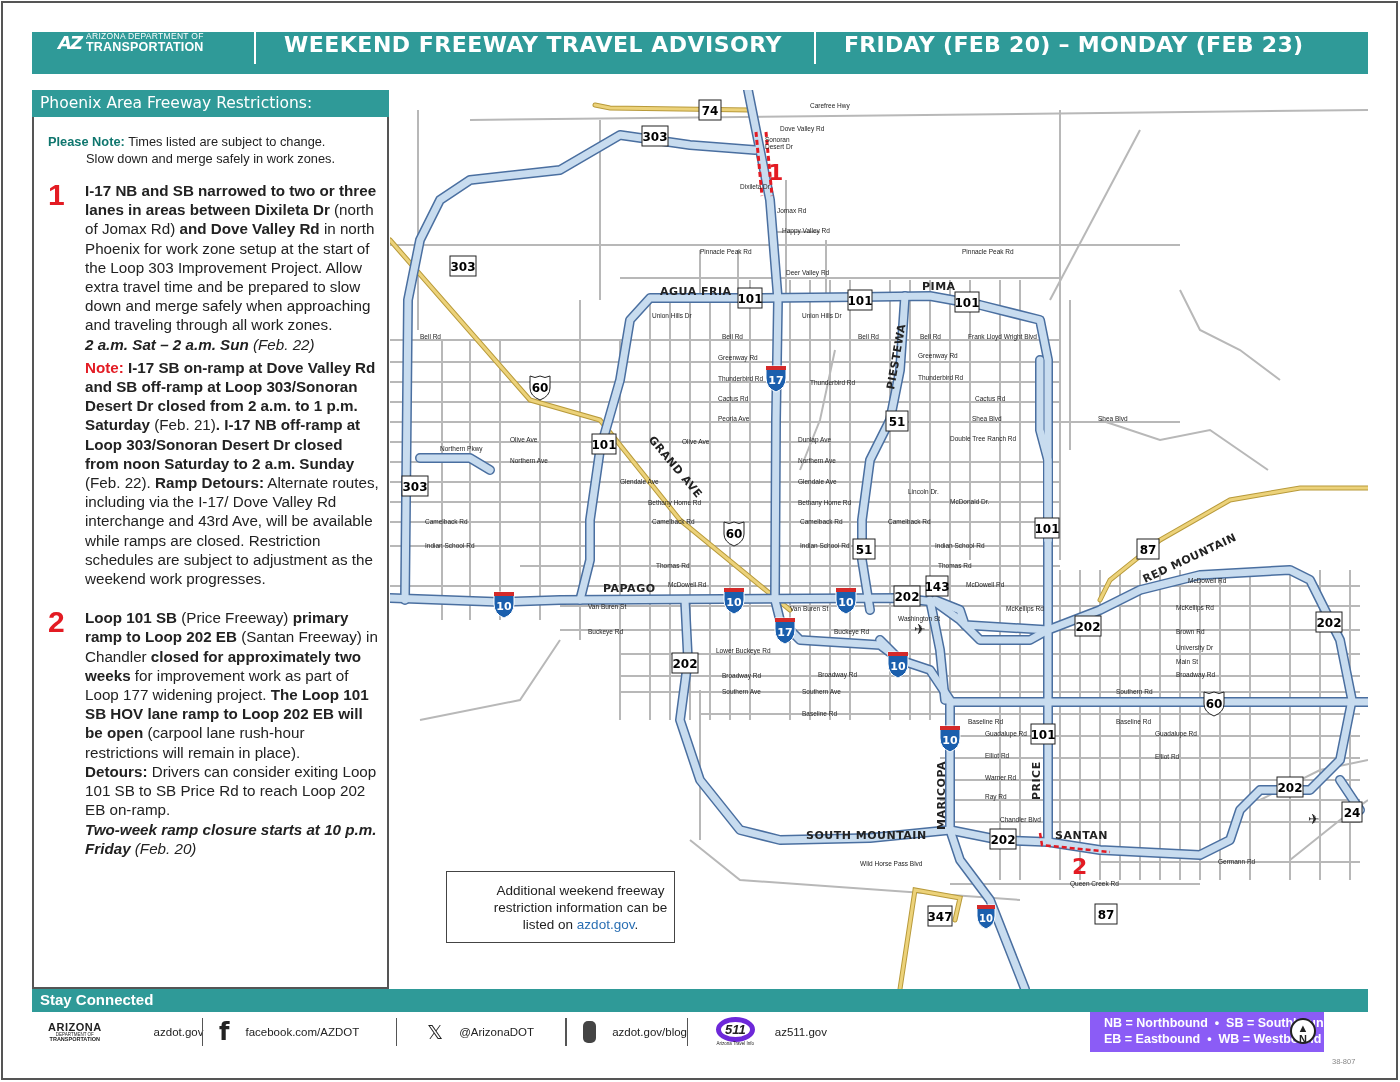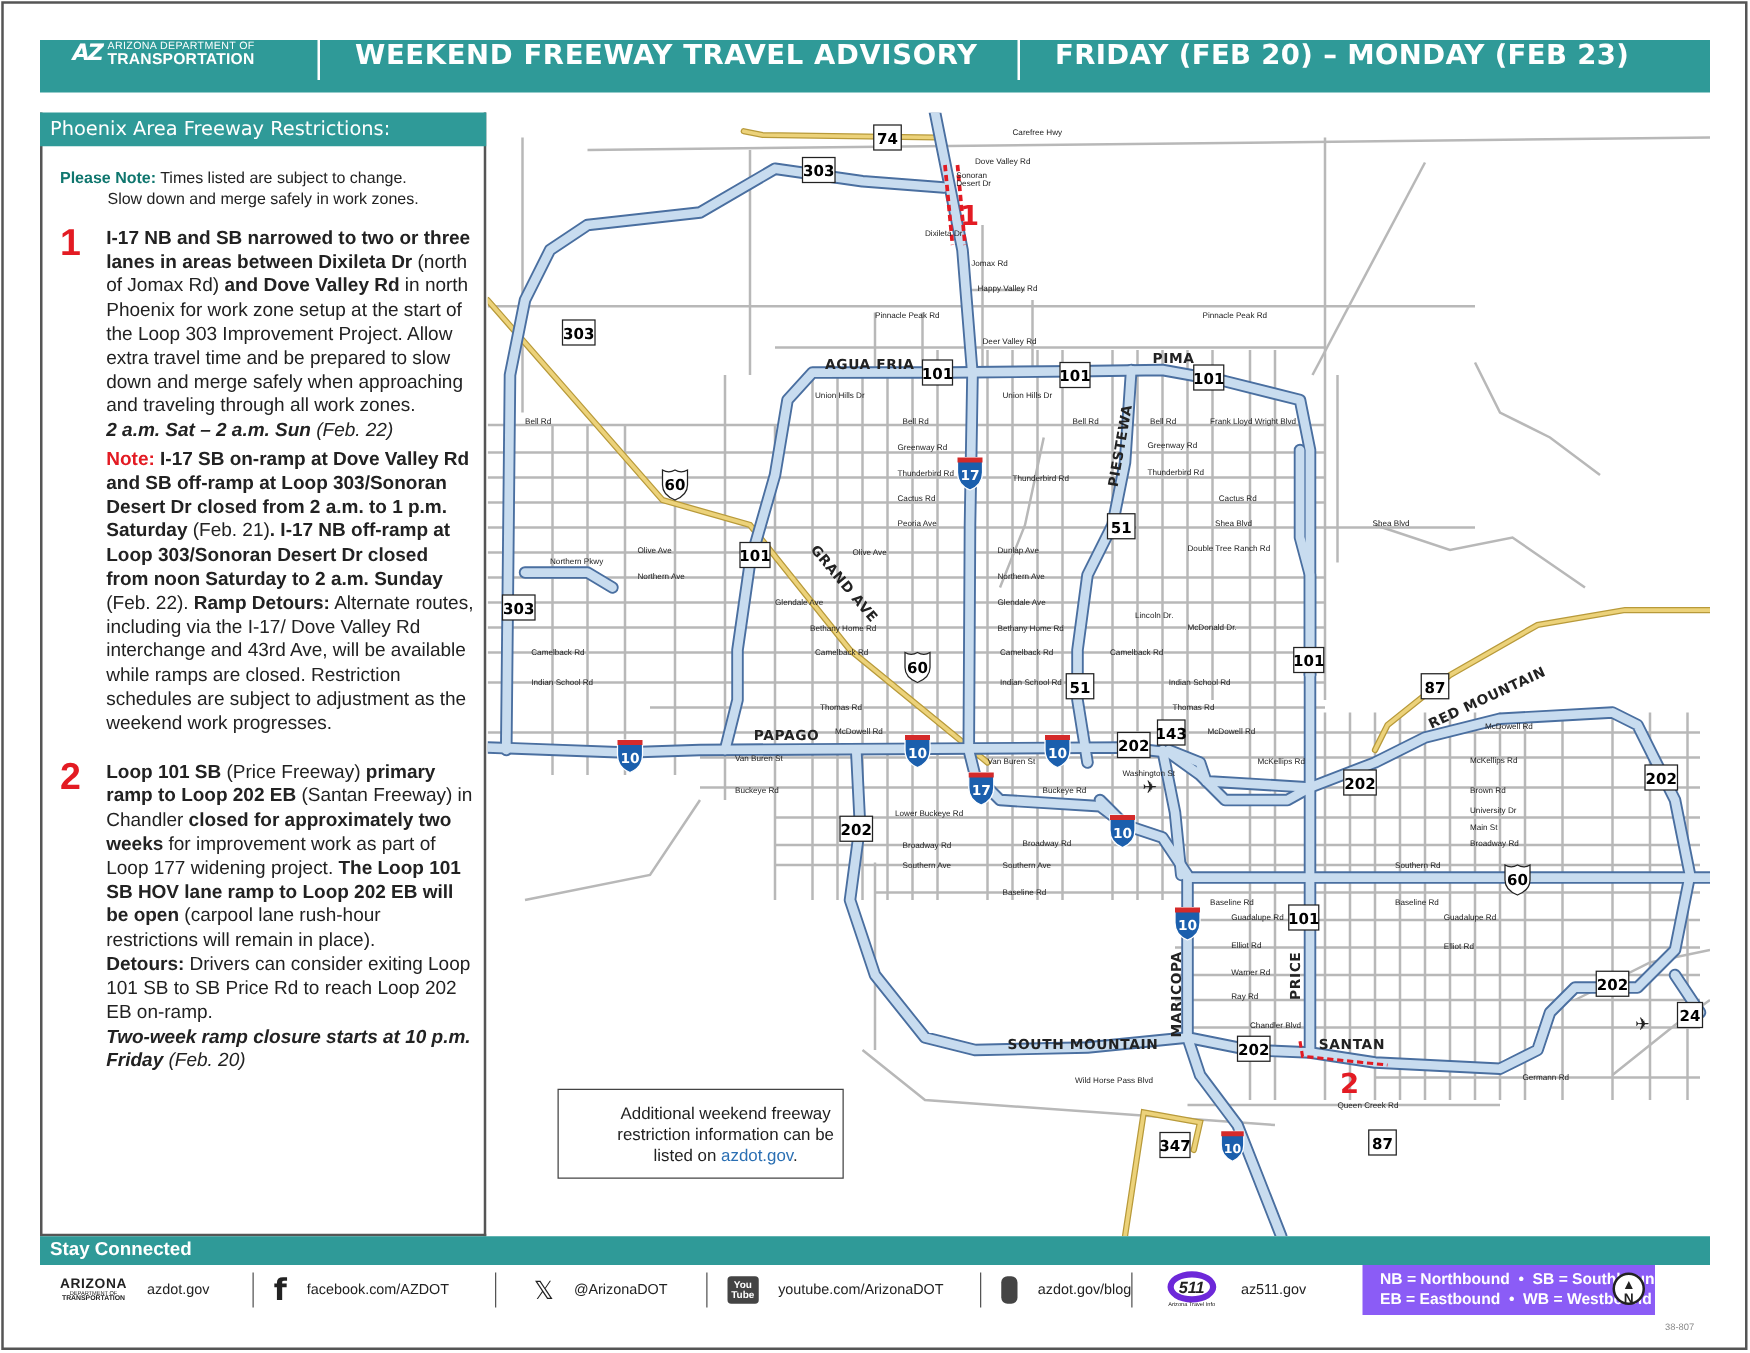--- a/index.html
+++ b/index.html
@@ -491,43 +491,39 @@
   </g>
 </svg>
 </div>
 
 <div class="infobox">
   <span>Additional weekend freeway restriction information can be listed on </span><span class="link">azdot.gov</span><span>.</span>
 </div>
 
 <div class="footer-head">Stay Connected</div>
 <div class="footer">
-  <div class="fitem" style="width:170px; padding-left:16px;">
+  <div class="fitem" style="width:170px; padding-left:16px;gap:36px;">
     <div style="line-height:1; margin-right:16px; text-align:center;">
       <div style="font-weight:bold; font-size:11px; letter-spacing:0.5px;">ARIZONA</div>
       <div style="font-size:4.5px;">DEPARTMENT OF</div>
       <div style="font-size:5.5px; font-weight:bold;">TRANSPORTATION</div>
     </div>
     <span>azdot.gov</span>
   </div>
   <div class="fsep"></div>
   <div class="fitem" style="width:193px; padding-left:16px;">
     <span style="font-weight:bold; font-size:24px; margin-right:16px; font-family:'DejaVu Sans',sans-serif;">f</span>
     <span>facebook.com/AZDOT</span>
   </div>
   <div class="fsep"></div>
   <div class="fitem" style="width:168px; padding-left:30px;">
     <span style="font-size:20px; margin-right:16px; font-family:'DejaVu Sans',sans-serif;">𝕏</span>
     <span>@ArizonaDOT</span>
   </div>
   <div class="fsep"></div>
-  <div class="fitem" style="width:218px; padding-left:16px;">
-    <span style="display:inline-block; background:#444; color:#fff; font-size:8px; font-weight:bold; padding:3px 3px; border-radius:3px; margin-right:16px; line-height:8px; text-align:center;">You<br>Tube</span>
-    <span>youtube.com/ArizonaDOT</span>
-  </div>
   <div class="fsep"></div>
   <div class="fitem" style="width:120px; padding-left:16px;">
     <span style="display:inline-block; width:20px; height:22px; background:#444; border-radius:5px; margin-right:16px;"></span>
     <span>azdot.gov/blog</span>
   </div>
   <div class="fsep"></div>
   <div class="fitem" style="padding-left:28px;">
     <div style="text-align:center; margin-right:20px; line-height:1;">
       <div style="font-weight:bold; font-style:italic; font-size:13px; border:5px solid #6d28d9; border-radius:50%; padding:1px 4px;">511</div>
       <div style="font-size:4.5px;">Arizona Travel Info</div>

